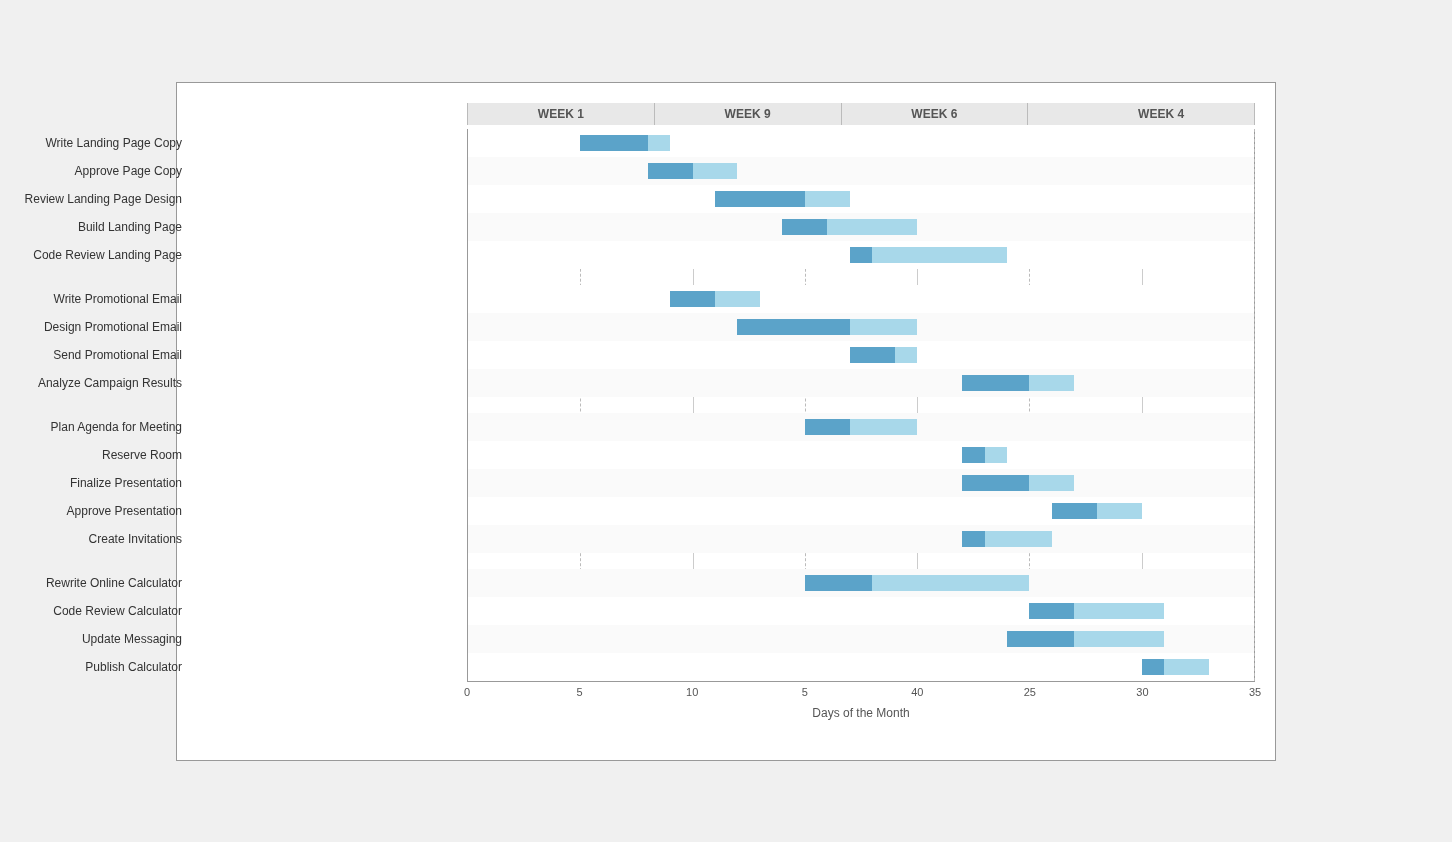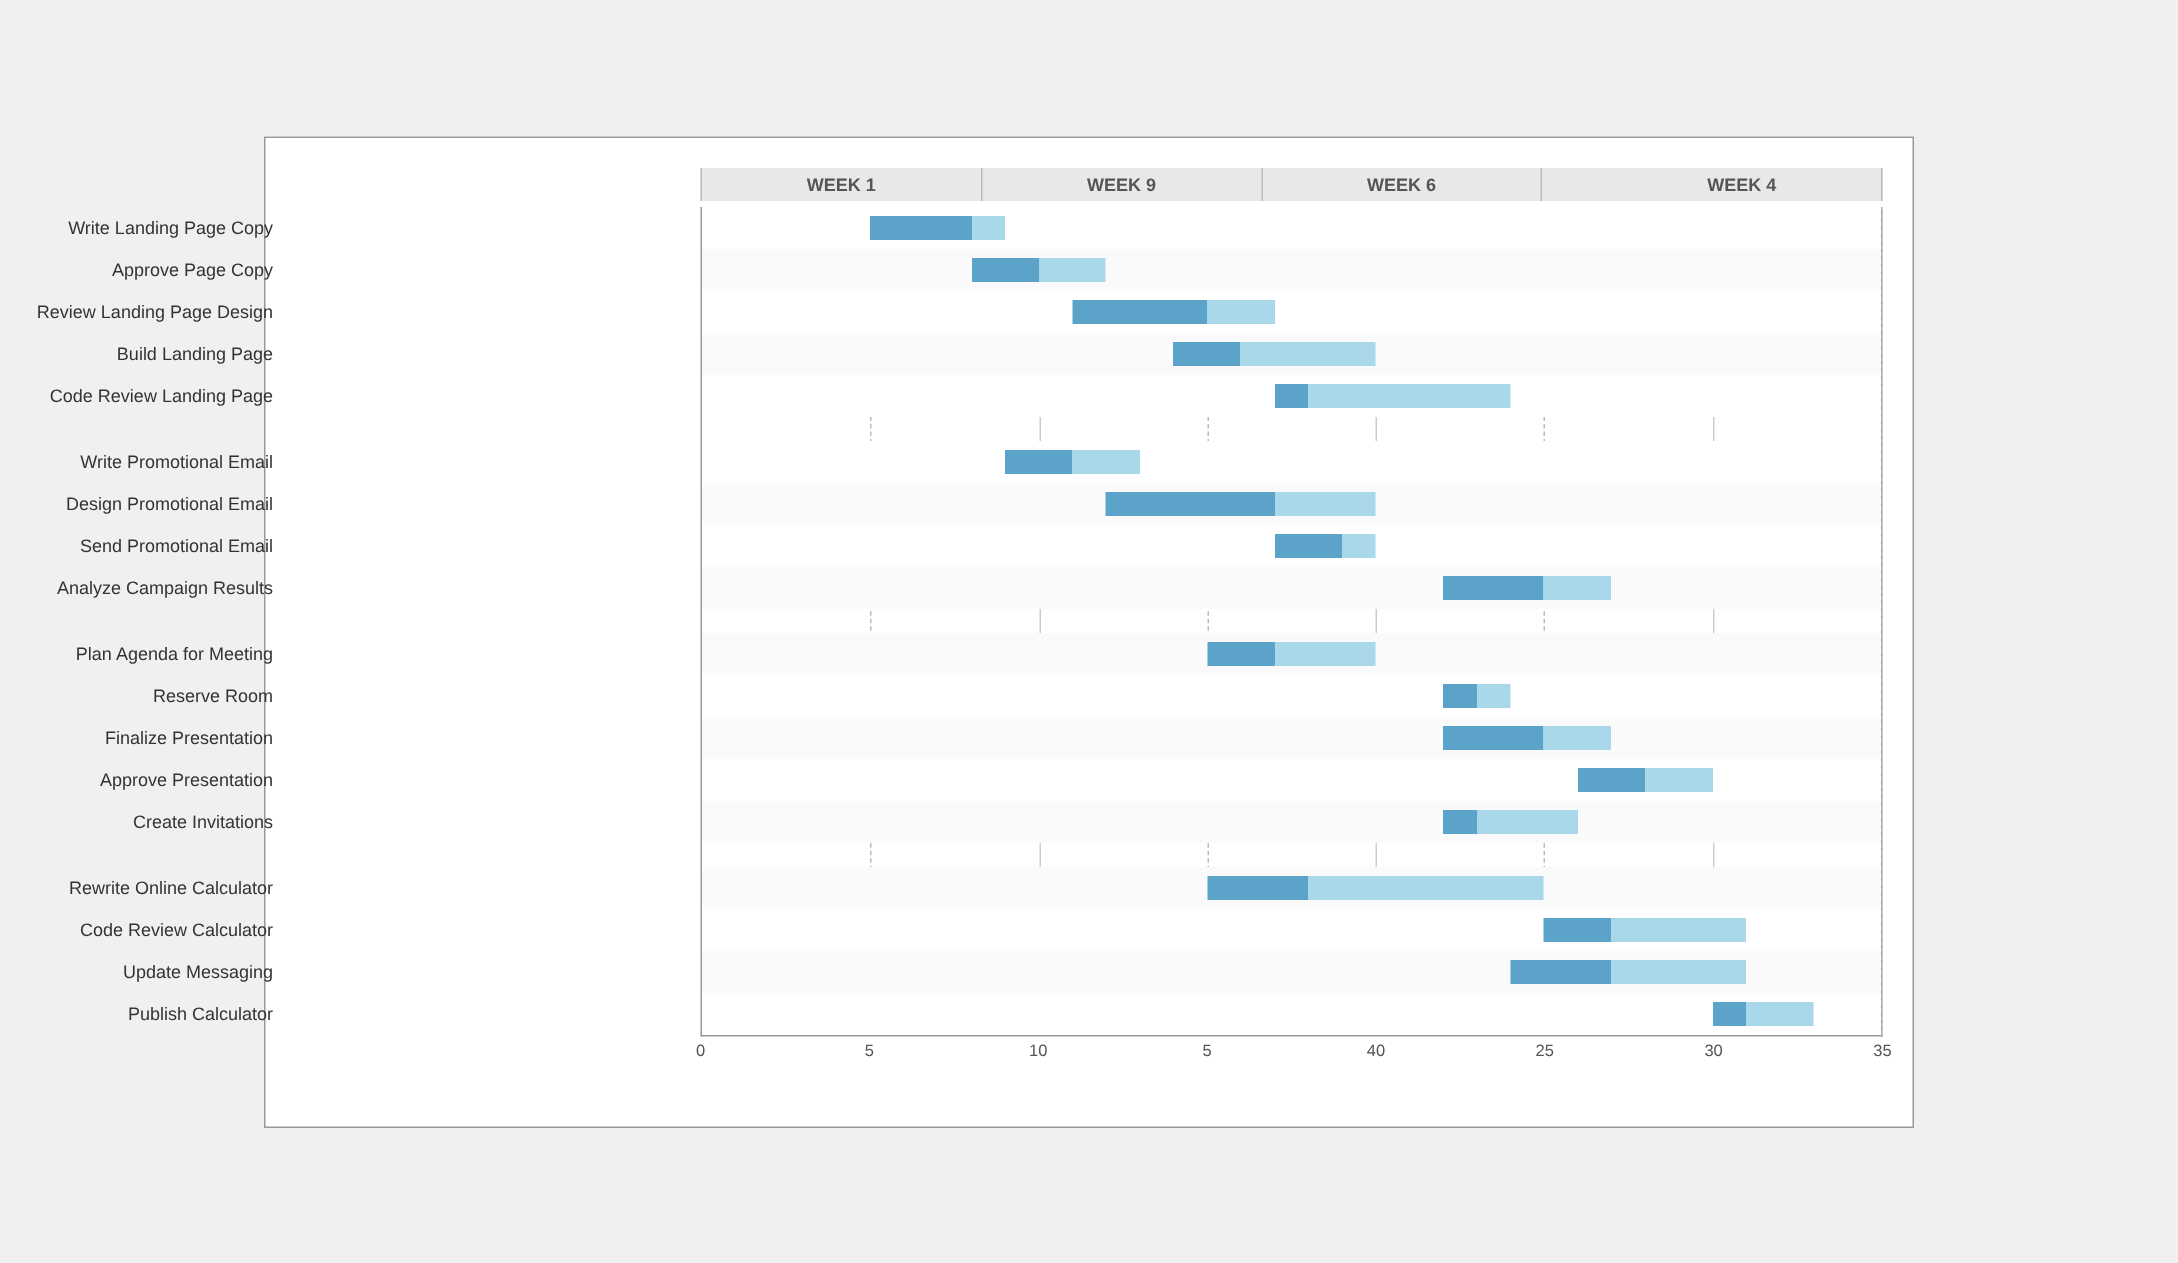--- a/index.html
+++ b/index.html
@@ -346,13 +346,14 @@
   <div class="x-axis" id="x-axis" style="position: relative; height: 20px;">
       <div class="x-tick" style="left: 0%;">0</div>
       <div class="x-tick" style="left: 14.2857%;">5</div>
       <div class="x-tick" style="left: 28.5714%;">10</div>
       <div class="x-tick" style="left: 42.8571%;">5</div>
       <div class="x-tick" style="left: 57.1429%;">40</div>
       <div class="x-tick" style="left: 71.4286%;">25</div>
       <div class="x-tick" style="left: 85.7143%; text-align: right;">30</div>
       <div class="x-tick" style="left: 100%;">35</div>
     </div>
+  <div class="x-axis-label">Days of the Month</div>
 </div>
 
 </body></html>

